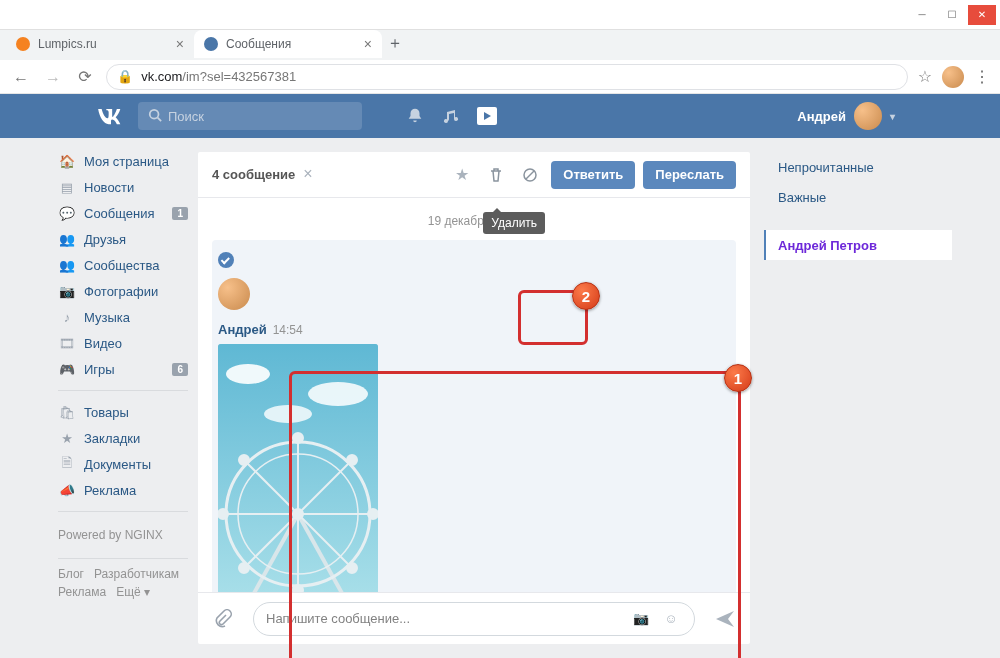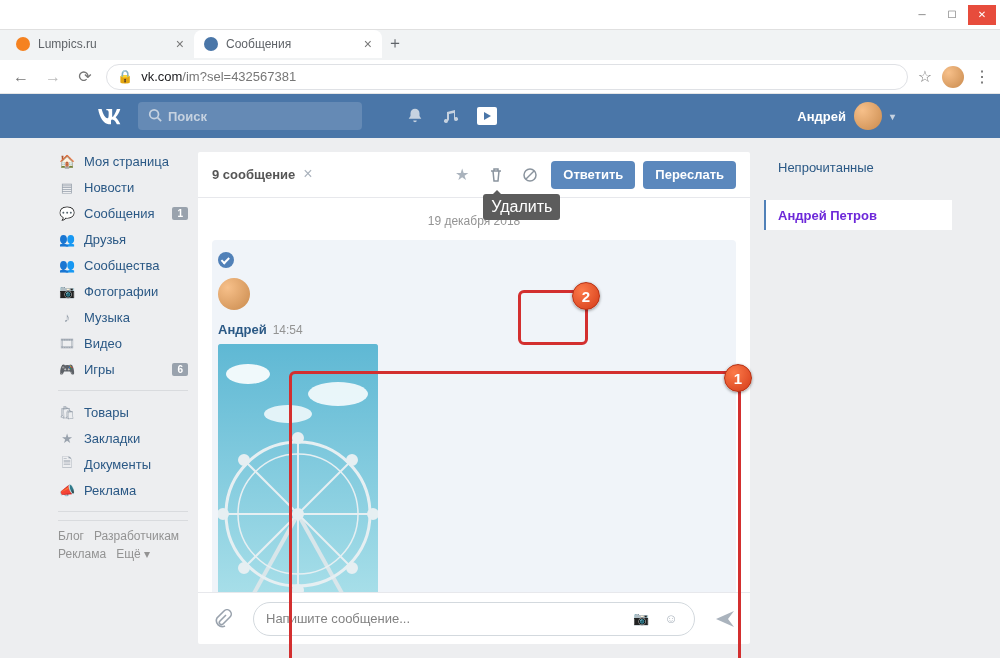--- a/index.html
+++ b/index.html
@@ -24,21 +24,21 @@
   .navbtn { width: 22px; height: 22px; display: flex; align-items: center; justify-content: center; color: #777; }
   .navbtn.disabled { color: #bbb; }
   .addrwrap { flex: 1; height: 26px; border: 1px solid #dfe1e5; border-radius: 14px; display: flex; align-items: center; gap: 8px; padding: 0 10px; font-size: 13px; color: #777; }
   .addrwrap .host { color: #202124; }
   .avatar-small { width: 22px; height: 22px; border-radius: 50%; background: radial-gradient(circle at 30% 30%, #f7c08a, #c98a4d); }
 
   
   .vkheader { height: 44px; background: #4a76a8; display: flex; align-items: center; padding: 0 100px 0 96px; gap: 12px; }
   .vklogo { width: 30px; height: 30px; color: #fff; display: flex; align-items: center; justify-content: center; }
   .vklogo svg { width: 28px; height: 28px; }
-  .vksearch { width: 224px; height: 28px; background: rgba(255,255,255,0.15); border-radius: 4px; display: flex; align-items: center; gap: 6px; padding: 0 10px; color: #c6d2e0; font-size: 13px; font-weight: bold; }
+  .vksearch { width: 224px; height: 28px; background: rgba(255,255,255,0.15); border-radius: 4px; display: flex; align-items: center; gap: 6px; padding: 0 10px; color: #c6d2e0; font-size: 13px; }
   .vkicons { display: flex; gap: 6px; margin-left: 26px; }
   .vkicon { width: 30px; height: 30px; display: flex; align-items: center; justify-content: center; color: #c6d2e0; }
   .vkplay { width: 20px; height: 18px; background: #fff; border-radius: 2px; display:flex; align-items:center; justify-content:center; }
   .vkplay::after { content:''; border-left: 7px solid #4a76a8; border-top: 4px solid transparent; border-bottom: 4px solid transparent; }
   .vkuser { margin-left: auto; display: flex; align-items: center; gap: 8px; color: #fff; font-size: 13px; font-weight: 600; }
   .vkuser .av { width: 28px; height: 28px; border-radius: 50%; background: radial-gradient(circle at 30% 30%, #f7c08a, #c98a4d); }
   .vkuser .chev { width: 10px; color: #c6d2e0; font-size: 10px; }
 
   
   .page { flex: 1; background: #edeef0; display: flex; justify-content: center; overflow: hidden; }
@@ -58,21 +58,21 @@
 
   
   .msgbar { height: 46px; border-bottom: 1px solid #e7e8ec; display: flex; align-items: center; padding: 0 14px; gap: 8px; position: relative; }
   .selcount { font-size: 13px; color: #555; font-weight: 600; }
   .selclose { color: #aab3bd; position: relative; top: -1px; }
   .baricon { width: 26px; height: 26px; display: flex; align-items:center; justify-content:center; color: #aab3bd; }
   .btn { height: 28px; padding: 0 12px; background: #5b88bd; color: #fff; font-size: 13px; border-radius: 4px; display:flex; align-items:center; font-weight:600; }
   .msgbar .spacer { flex: 1; }
 
   
-  .tooltip { position: absolute; top: 32px; left: 0; background: #5c5c5c; color: #fff; font-size: 16px; padding: 4px 8px; border-radius: 3px; white-space: nowrap; }
+  .tooltip { position: absolute; top: 50px; left: 0; background: #5c5c5c; color: #fff; font-size: 12px; padding: 4px 8px; border-radius: 3px; white-space: nowrap; }
   .tooltip::before { content:''; position:absolute; top:-4px; left: 10px; border-bottom:4px solid #5c5c5c; border-left:4px solid transparent; border-right:4px solid transparent; }
 
   
   .chatbody { flex: 1; padding: 10px 14px 0 14px; overflow: hidden; }
   .datesep { text-align: center; color: #939393; font-size: 12px; padding: 6px 0 12px; }
   .msg { display: flex; gap: 10px; padding: 4px 0; position: relative; }
   .selcircle { width: 16px; height: 16px; border-radius: 50%; background: #5181b8; display:flex; align-items:center; justify-content:center; margin-top: 6px; }
   .selcircle::after { content:''; width:6px; height:3px; border-left:2px solid #fff; border-bottom:2px solid #fff; transform: rotate(-45deg) translate(0,-1px); }
   .msgav { width: 32px; height: 32px; border-radius: 50%; background: radial-gradient(circle at 30% 30%, #f7c08a, #c98a4d); }
   .msgcontent { flex: 1; }
@@ -228,32 +228,33 @@
           </div>
         <div class="navitem">
             <span class="nicon">🗎</span>
             <span>Документы</span>
           </div>
         <div class="navitem">
             <span class="nicon">📣</span>
             <span>Реклама</span>
           </div>
         <div class="navsep"></div>
+        <div class="poweredby">Powered by NGINX</div>
         <div class="navsep"></div>
         <div class="footerlinks">
           <span>Блог</span>
           <span>Разработчикам</span>
           <span>Реклама</span>
           <span>Ещё ▾</span>
         </div>
       </div>
 
       <div class="main">
         <div class="msgbar">
-          <span class="selcount">9 сообщение</span>
+          <span class="selcount">4 сообщение</span>
           <span class="selclose">×</span>
           <span class="spacer"></span>
           <span class="baricon">★</span>
           <span class="baricon" style="position:relative;">
             <svg width="16" height="16" viewBox="0 0 16 16">
                 <path fill="none" stroke="#8a949e" stroke-width="1.5" d="M3 4h10M6 4V2h4v2M5 4l1 10h4l1-10"></path>
               </svg>
             <span class="tooltip">Удалить</span>
           </span>
           <span class="baricon">
@@ -332,20 +333,21 @@
           <span class="composeicon" style="color:#99a2ad;">
             <svg width="22" height="22" viewBox="0 0 22 22">
                 <path fill="#aab3bd" d="M2 11l18-8-6 8 6 8z"></path>
               </svg>
           </span>
         </div>
       </div>
 
       <div class="rightcol">
         <div class="filteritem">Непрочитанные</div>
+        <div class="filteritem">Важные</div>
         <div class="filteritem contact">Андрей Петров</div>
       </div>
 
       <div class="callout1"></div>
       <div class="callout2"></div>
       <div class="marker marker1">1</div>
       <div class="marker marker2">2</div>
 
     </div>
   </div>

